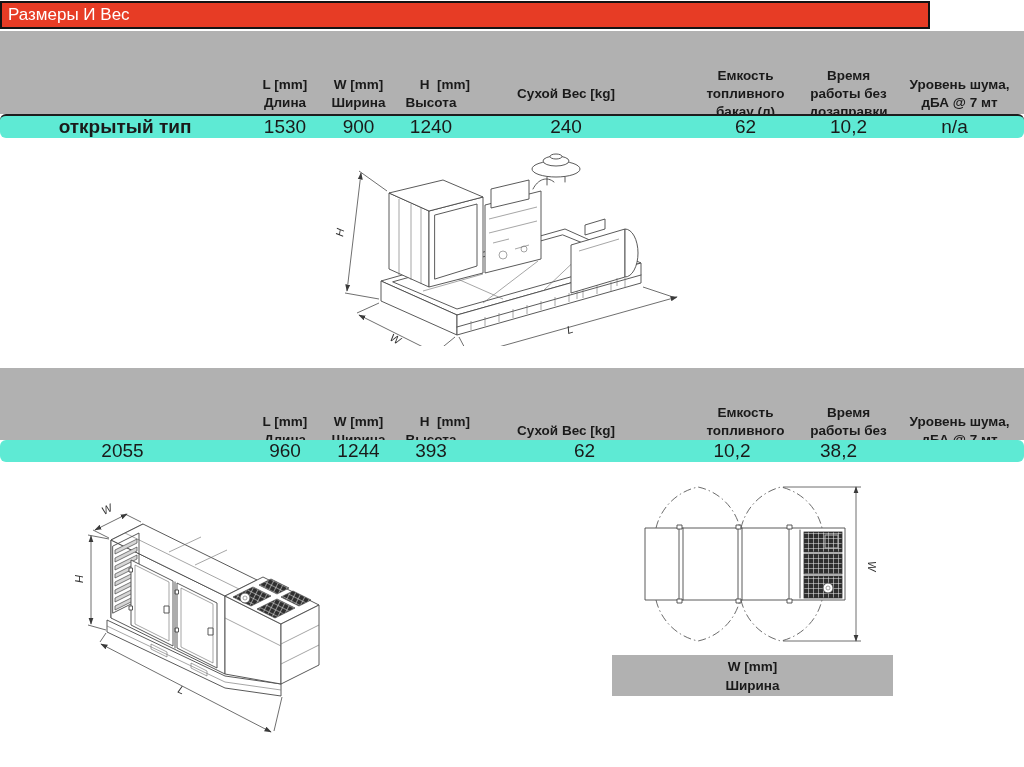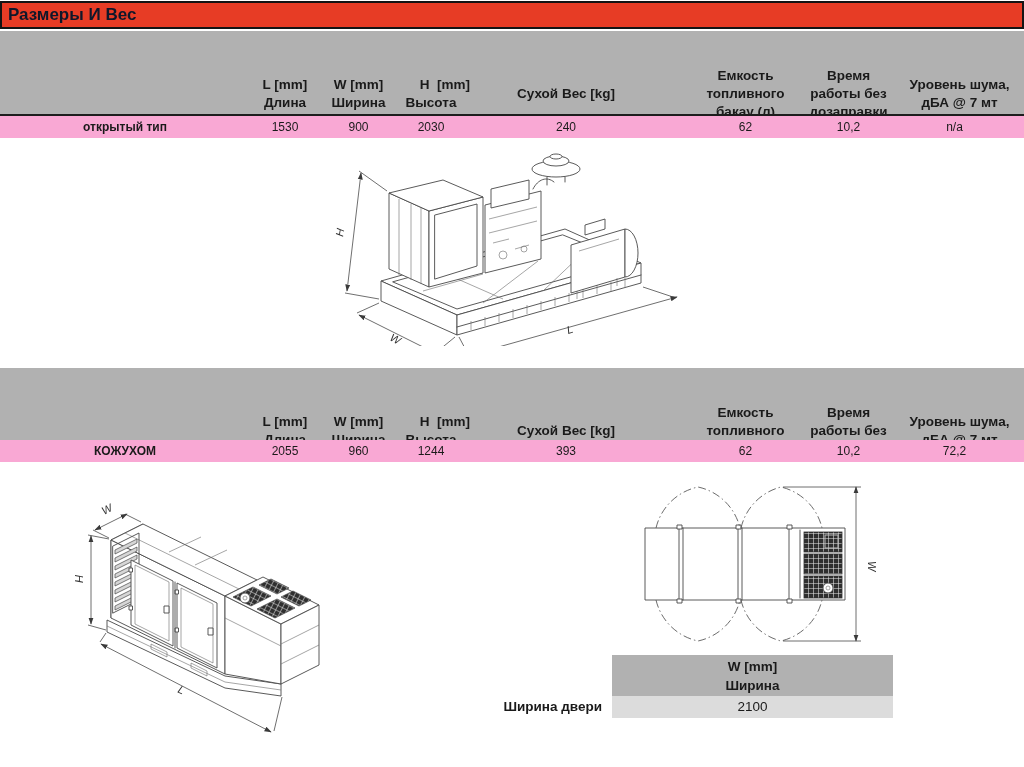--- a/index.html
+++ b/index.html
@@ -1,28 +1,28 @@
 <!DOCTYPE html>
 <html><head>
 <meta charset="utf-8">
 <style>
   html,body{margin:0;padding:0;background:#fff;}
   .screen{position:relative;width:1024px;height:767px;background:#fff;overflow:hidden;
           font-family:"Liberation Sans",sans-serif;color:#1a1a1a;}
   
-  .title-bar{position:absolute;top:1px;left:0;width:1024px;height:28px;background:#e73c25;
-             border:2px solid #141414;box-sizing:border-box;color:#0f172a;font-weight:bold;
+  .title-bar{position:absolute;top:1px;left:0;width:930px;height:28px;background:#e73c25;
+             border:2px solid #141414;box-sizing:border-box;color:#ffffff;font-weight:normal;
              font-size:17px;line-height:23px;padding-left:6px;}
   
   .grid{display:grid;grid-template-columns:245px 80px 67px 78px 192px 130px 103px 129px;
         position:absolute;left:0;width:1024px;box-sizing:border-box;}
   .t-head{background:#b1b1b1;align-items:center;font-weight:bold;font-size:13.5px;line-height:18px;}
   .t1-head{top:31px;height:83px;}
   .t2-head{top:368px;height:72px;}
-  .t-row{background:#f9a8d4;align-items:center;font-size:12px;}
+  .t-row{background:#5eead4;align-items:center;font-size:19px;border-radius:6px;}
   .t1-row{top:114px;height:24px;border-top:2px solid #1d1d1d;}
   .t2-row{top:440px;height:22px;}
   .cell{white-space:pre-wrap;text-align:right;}
   .a-c{text-align:center;}
   .a-l{text-align:center;}
   .a-r{text-align:center;padding-right:10px;}
   .pl5{padding-left:5px;}
   .pl37{padding-left:37px;}
   .pl10{padding-left:10px;}
   .bold{font-weight:bold;}
@@ -75,21 +75,21 @@
     </div>
     <div class="cell a-c">
       <div>Уровень шума,</div><div>дБА @ 7 мт</div>
     </div>
   </div>
 
   <div class="grid t-row t1-row">
     <div class="cell a-l pl5 bold">открытый тип</div>
     <div class="cell a-c">1530</div>
     <div class="cell a-c">900</div>
-    <div class="cell a-c">2030</div>
+    <div class="cell a-c">1240</div>
     <div class="cell a-c">240</div>
     <div class="cell a-l pl37">62</div>
     <div class="cell a-l pl10">10,2</div>
     <div class="cell a-r">n/a</div>
   </div>
 
   <svg class="drawing d-open" viewBox="0 0 355 205">
     <defs>
       <marker id="arA" viewBox="0 0 10 10" refX="9" refY="5" markerWidth="9" markerHeight="9" orient="auto-start-reverse">
         <path d="M0,1.5 L10,5 L0,8.5 z" fill="#3a3a3a"></path>
@@ -157,28 +157,27 @@
     </div>
     <div class="cell a-l pl10">
       <div>Время</div><div>работы без</div><div>дозаправки</div>
     </div>
     <div class="cell a-c">
       <div>Уровень шума,</div><div>дБА @ 7 мт</div>
     </div>
   </div>
 
   <div class="grid t-row t2-row">
-    <div class="cell a-l pl5 bold">КОЖУХОМ</div>
     <div class="cell a-c">2055</div>
     <div class="cell a-c">960</div>
     <div class="cell a-c">1244</div>
     <div class="cell a-c">393</div>
     <div class="cell a-l pl37">62</div>
     <div class="cell a-l pl10">10,2</div>
-    <div class="cell a-r">72,2</div>
+    <div class="cell a-r">38,2</div>
   </div>
 
   <svg class="drawing d-canopy" viewBox="0 0 265 265">
     <defs>
       <marker id="arB" viewBox="0 0 10 10" refX="9" refY="5" markerWidth="9" markerHeight="9" orient="auto-start-reverse">
         <path d="M0,1.5 L10,5 L0,8.5 z" fill="#3a3a3a"></path>
       </marker>
       <pattern id="grillIso" width="5" height="5" patternUnits="userSpaceOnUse" patternTransform="rotate(27)">
         <rect width="5" height="5" fill="#2f2f2f"></rect>
         <path d="M0,0 H5 M0,0 V5" stroke="#e8e8e8" stroke-width="1.1"></path>
@@ -269,22 +268,20 @@
     <path class="dash" d="M28,50 A55,55 0 0 1 70,9 A55,55 0 0 1 112,50"></path>
     <path class="dash" d="M113,50 A55,55 0 0 1 153,9 A55,55 0 0 1 194,50"></path>
     <path class="dash" d="M28,122 A55,55 0 0 0 70,163 A55,55 0 0 0 112,122"></path>
     <path class="dash" d="M113,122 A55,55 0 0 0 153,163 A55,55 0 0 0 194,122"></path>
 
     <path class="dim" d="M155,9 L233,9 M155,163 L233,163"></path>
     <path class="dim" d="M228,9 L228,163" marker-start="url(#arC)" marker-end="url(#arC)"></path>
     <text class="dlab" transform="translate(240,83) rotate(90)">W</text>
   </svg>
 
-  <div class="door-label">Ширина двери</div>
   <div class="door-table">
     <div class="door-head">
       <div>W [mm]</div>
       <div>Ширина</div>
     </div>
-    <div class="door-val">2100</div>
   </div>
 
 </div>
 
 </body></html>

